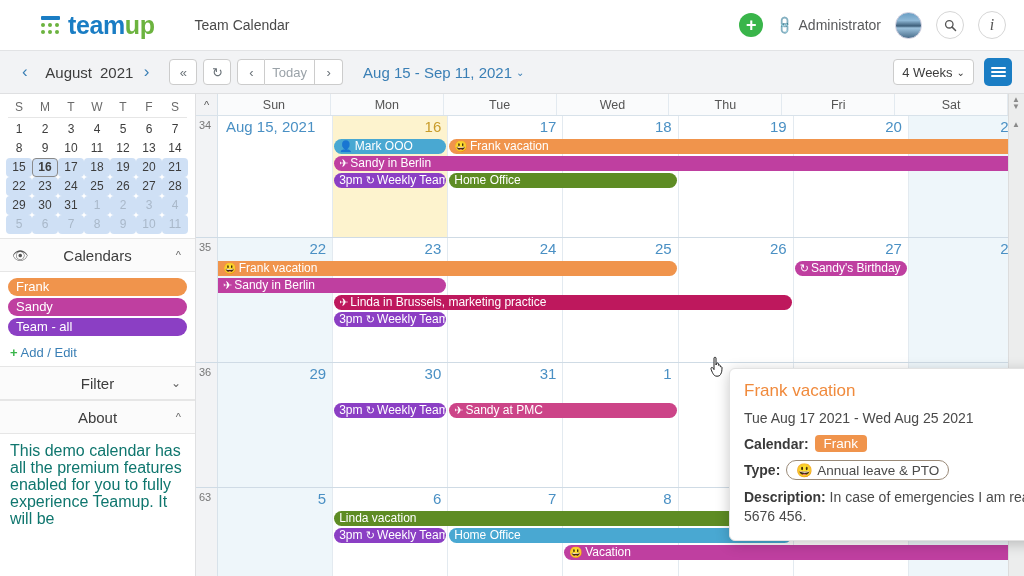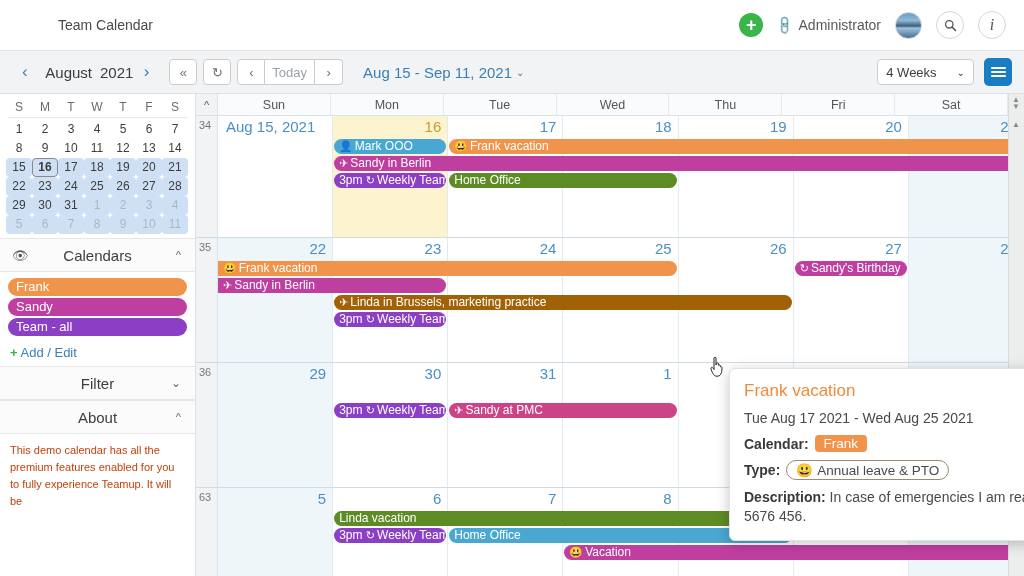--- a/index.html
+++ b/index.html
@@ -61,21 +61,21 @@
   .tbtn.group-l{ border-radius:4px 0 0 4px; margin-right:0;}
   .tbtn.group-m{ border-radius:0; margin-right:0; border-left:none; color:#9aa2a8;}
   .tbtn.group-r{ border-radius:0 4px 4px 0; border-left:none;}
   .range{
     margin-left:14px; color:#3a7fb5; font-size:15px; display:flex; align-items:center; gap:4px; cursor:pointer;
   }
   .caret{ font-size:10px; }
   .tb-right{ margin-left:auto; display:flex; align-items:center; gap:10px; }
   .weeks-sel{
     height:26px; border:1px solid #ccc; background:#fff; border-radius:4px; padding:0 8px;
-    display:flex;align-items:center;gap:20px;color:#3d3d3d;font-size:13px;cursor:pointer;
+    display:flex;align-items:center;gap:4px;color:#3d3d3d;font-size:13px;cursor:pointer;
   }
   .burger{
     width:28px;height:28px;border-radius:5px;background:#1a7dc4;
     display:flex;flex-direction:column;align-items:center;justify-content:center;gap:2px;cursor:pointer;
   }
   .burger i{ display:block;width:15px;height:2px;background:#fff;border-radius:1px;}
 
   
   .body{ display:flex; height:482px; }
 
@@ -99,21 +99,21 @@
   }
   .sb-sec-head .eye{ position:absolute; left:12px; font-size:13px; color:#555;}
   .sb-sec-head .chev{ position:absolute; right:14px; font-size:11px; color:#666;}
   .cal-list{ padding:6px 8px 4px 8px; }
   .cal-item{
     height:18px; line-height:18px; border-radius:9px; color:#fff; font-size:13px;
     padding-left:8px; margin-bottom:2px; cursor:pointer; overflow:hidden; white-space:nowrap;
   }
   .add-edit{ color:#3a7fb5; font-size:13px; padding:3px 0 6px 10px; cursor:pointer;}
   .add-edit .p{ color:#39b54a; font-weight:bold; }
-  .about-text{ padding:8px 10px; font-size:11px; line-height:17px; color:#c2410c;}
+  .about-text{ padding:8px 10px; font-size:16px; line-height:17px; color:#0f766e;}
 
   
   .grid{ flex:1; position:relative; background:#fff; overflow:hidden;}
   .gridhead{ display:flex; height:22px; border-bottom:1px solid #d8e2ea; background:#fafbfc;}
   .wk-col{
     width:22px; min-width:22px; border-right:1px solid #d8e2ea; background:#f2f3f5;
     display:flex; align-items:center; justify-content:center; color:#777; font-size:11px;
   }
   .dayhead{
     flex:1; text-align:center; font-size:12.5px; color:#555; line-height:22px;
@@ -181,20 +181,34 @@
 
   
   .cursor{ position:absolute; left:513px; top:262px; font-size:17px; z-index:31; pointer-events:none;}
 </style>
 </head>
 <body>
 
 <div id="app">
 
   <div class="header">
+    <div class="logo-wrap">
+      <div class="logo-dots">
+        <span class="bar"></span>
+        <i style="left:1px;top:8px"></i>
+          <i style="left:8px;top:8px"></i>
+          <i style="left:15px;top:8px"></i>
+        <i style="left:1px;top:15px"></i>
+          <i style="left:8px;top:15px"></i>
+          <i style="left:15px;top:15px"></i>
+      </div>
+      <div class="logo-text">
+        <span class="t1">team</span><span class="t2">up</span>
+      </div>
+    </div>
     <div class="cal-title">Team Calendar</div>
 
     <div class="header-right">
       <div class="plus-btn">+</div>
       <div class="admin">
         <span class="link-icon">🔗</span>
         <span>Administrator</span>
       </div>
       <div class="avatar"></div>
       <div class="circ-btn">
@@ -407,21 +421,21 @@
               </div>
               <div class="dcell">
                 <div class="dnum">27</div>
               </div>
               <div class="dcell weekend">
                 <div class="dnum">28</div>
               </div>
               <div class="ev-layer">
                 <div class="ev flat-l" style="background: rgb(240, 148, 76); left: 0%; width: calc(57.1429% - 2px); top: 0px;"><span class="em">😃</span><span>Frank vacation</span></div>
                 <div class="ev flat-l" style="background: rgb(191, 63, 160); left: 0%; width: calc(28.5714% - 2px); top: 17px;"><span class="em">✈</span><span>Sandy in Berlin</span></div>
-                <div class="ev" style="background: #a16207; left: calc(14.2857% + 1px); width: calc(57.1429% - 3px); top: 34px;"><span class="em">✈</span><span>Linda in Brussels, marketing practice</span></div>
+                <div class="ev" style="background: #be185d; left: calc(14.2857% + 1px); width: calc(57.1429% - 3px); top: 34px;"><span class="em">✈</span><span>Linda in Brussels, marketing practice</span></div>
                 <div class="ev" style="background: rgb(139, 63, 196); left: calc(14.2857% + 1px); width: calc(14.2857% - 3px); top: 51px;"><span class="tm">3pm </span><span class="em">↻</span><span>Weekly Team</span></div>
                 <div class="ev" style="background: rgb(191, 63, 160); left: calc(71.4286% + 1px); width: calc(14.2857% - 3px); top: 0px;"><span class="em">↻</span><span>Sandy's Birthday</span></div>
               </div>
             </div>
           </div>
           <div class="wrow" style="height: 125px;">
             <div class="wnum">36</div>
             <div class="dcells">
               <div class="dcell weekend">
                 <div class="dnum">29</div>

